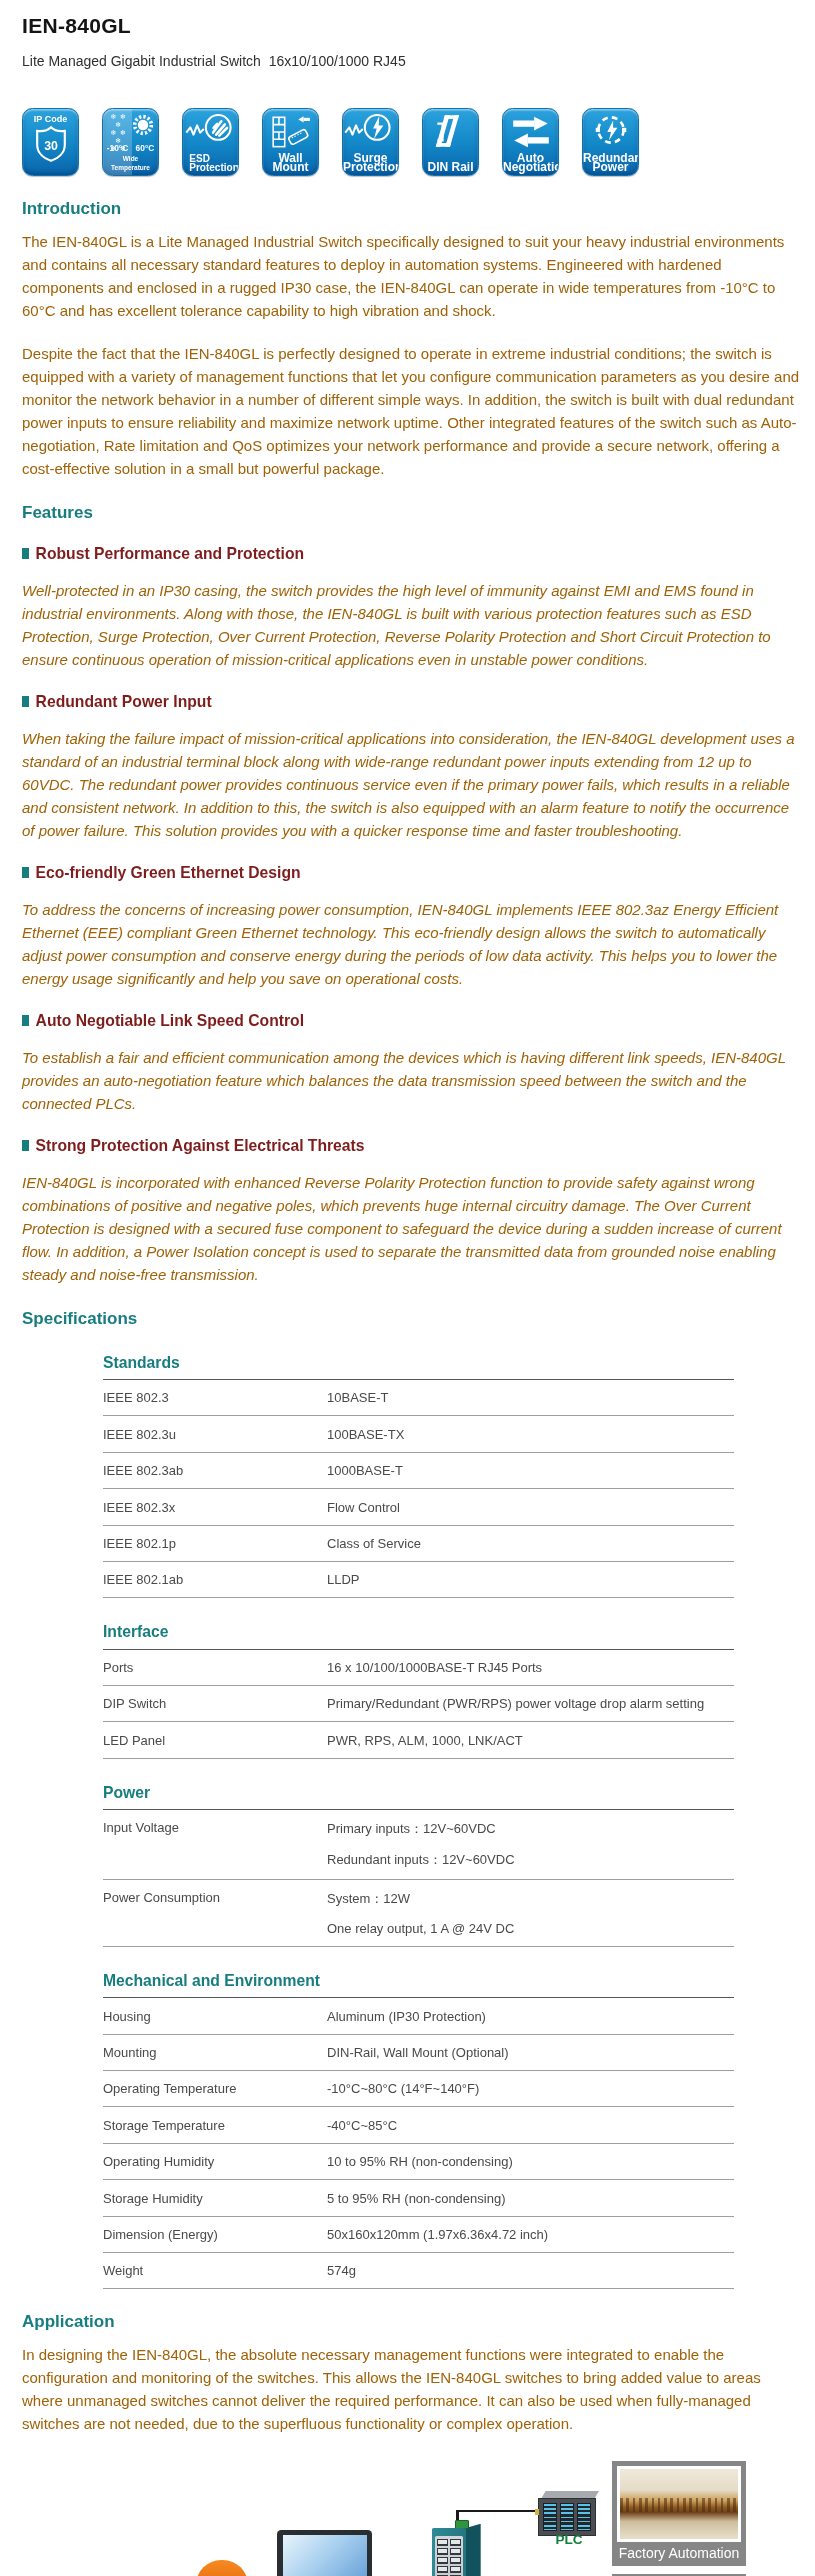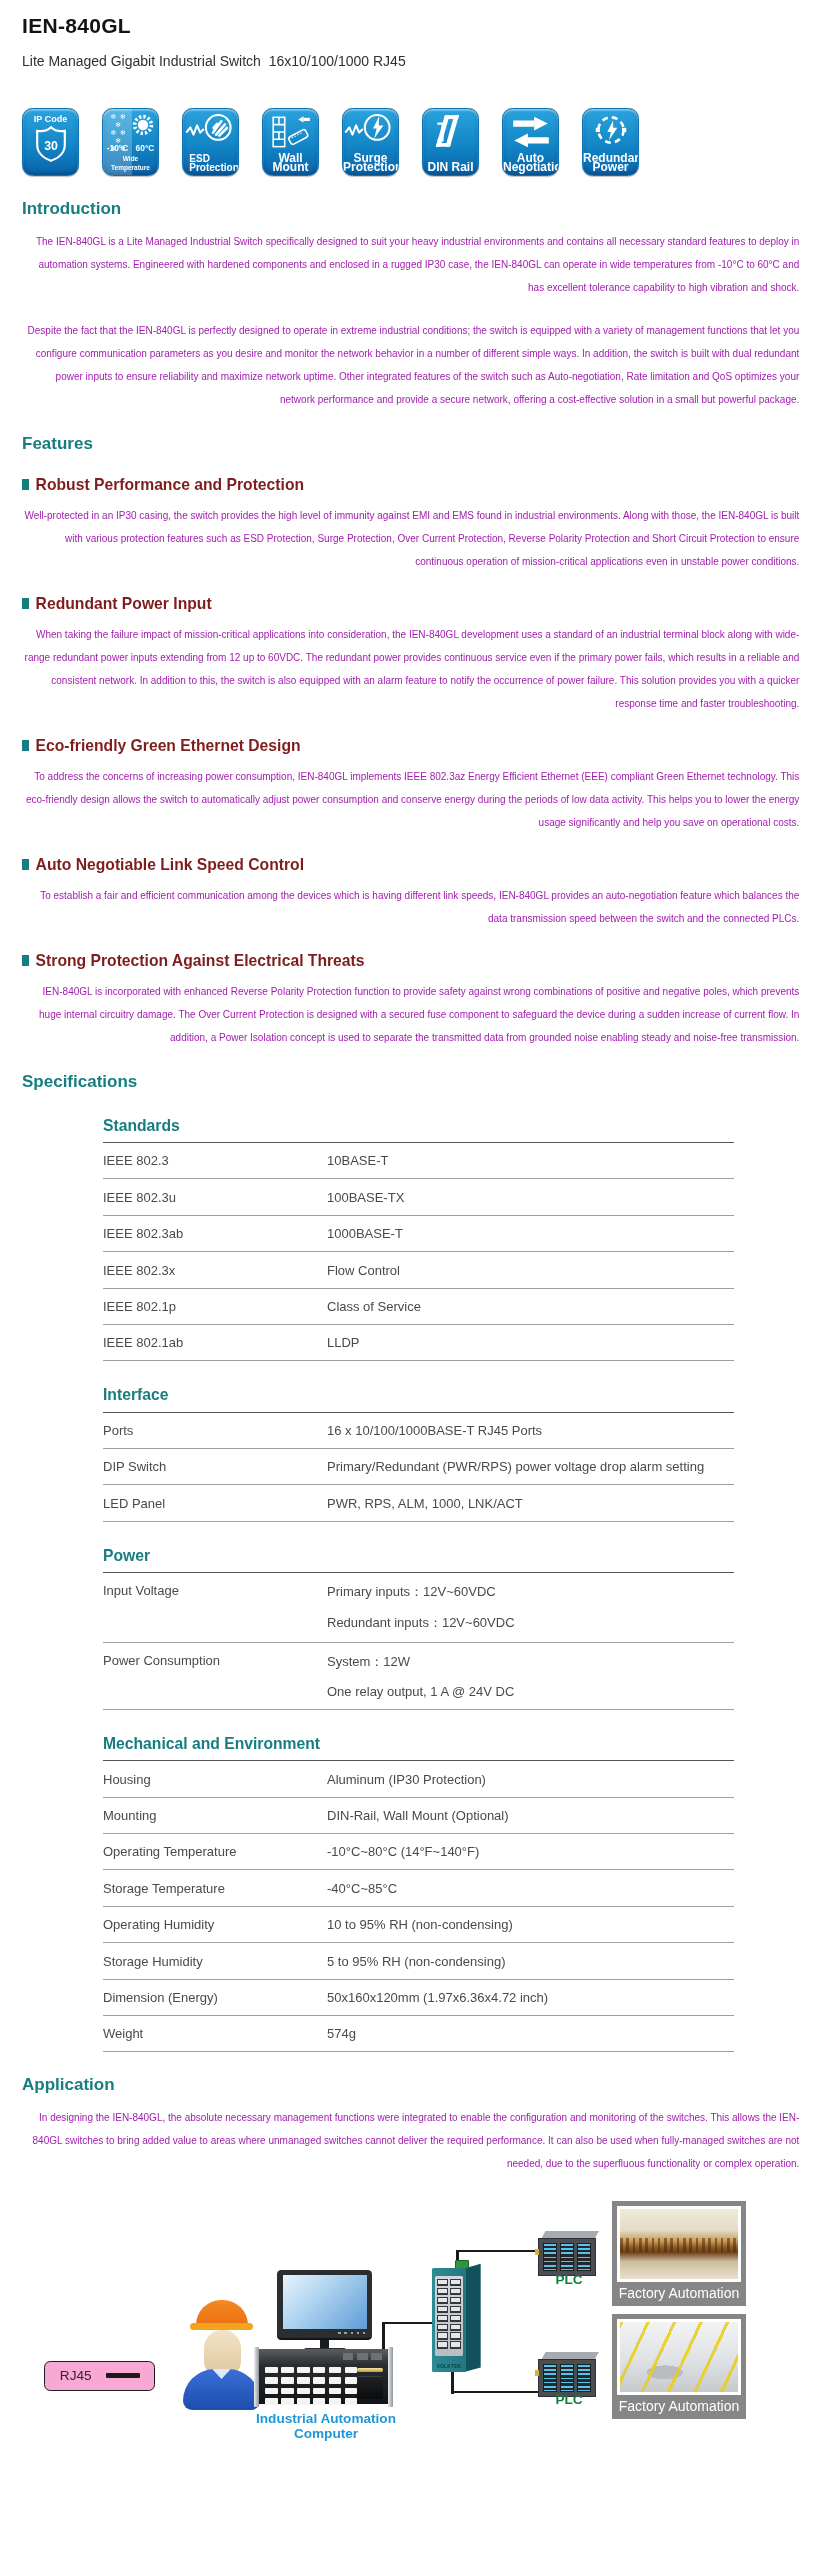--- a/index.html
+++ b/index.html
@@ -22,25 +22,25 @@
   .b-label { position:absolute; bottom:3.7px; left:0; width:100%; text-align:center;
              font-weight:bold; font-size:12px; line-height:9px; }
   .b-label.left { text-align:left; padding-left:6.3px; font-size:10px; }
   .b-top { text-align:center; font-weight:bold; font-size:9px; margin-top:4.7px; }
   .half-cold { position:absolute; left:0; top:0; width:52%; height:100%; background:rgba(255,255,255,.22); }
   .snow { position:absolute; left:3.1px; top:4.2px; width:25px; font-size:6.8px; line-height:7.8px; letter-spacing:1px; text-align:center; }
   .temps { position:absolute; top:34px; left:0; width:100%; display:flex; justify-content:space-around; font-weight:bold; font-size:8.4px; }
 
   
   .h2 { color:#177d7f; font-size:17px; font-weight:bold; margin:23px 0 0; }
-  .para { font-size:10px; font-weight:300; line-height:23px; color:#a21caf; margin:10.4px 0 0; max-width:780px;text-align:right; }
+  .para { font-size:15px; font-weight:300; line-height:23px; color:#a16207; margin:10.4px 0 0; max-width:780px; }
   .para + .para { margin-top:20px; }
   .feat-title { display:flex; align-items:center; margin:22px 0 0; color:#7f1d1d; font-size:15.7px; font-weight:bold; }
   .feat-bullet { width:6.8px; height:10.4px; background:#177d7f; margin-right:6.8px; flex:0 0 auto; }
-  .feat-body { margin-top:10px; }
+  .feat-body { margin-top:16px;font-style:italic; }
 
   
   .spec-wrap { margin-left:81px; width:631px; }
   .h3 { color:#177d7f; font-size:15.7px; font-weight:bold; margin:25px 0 7.3px; }
   table.spec { width:100%; border-collapse:collapse; border-top:1.6px solid #555; }
   table.spec td { border-bottom:1px solid #9e9e9e; font-size:13px; font-weight:300; color:#4a4a4a;
                   padding:10.4px 0 10px; vertical-align:top; }
   table.spec td.lab { width:224px; }
   .vline { display:block; }
   .vline + .vline { margin-top:12.5px; }

